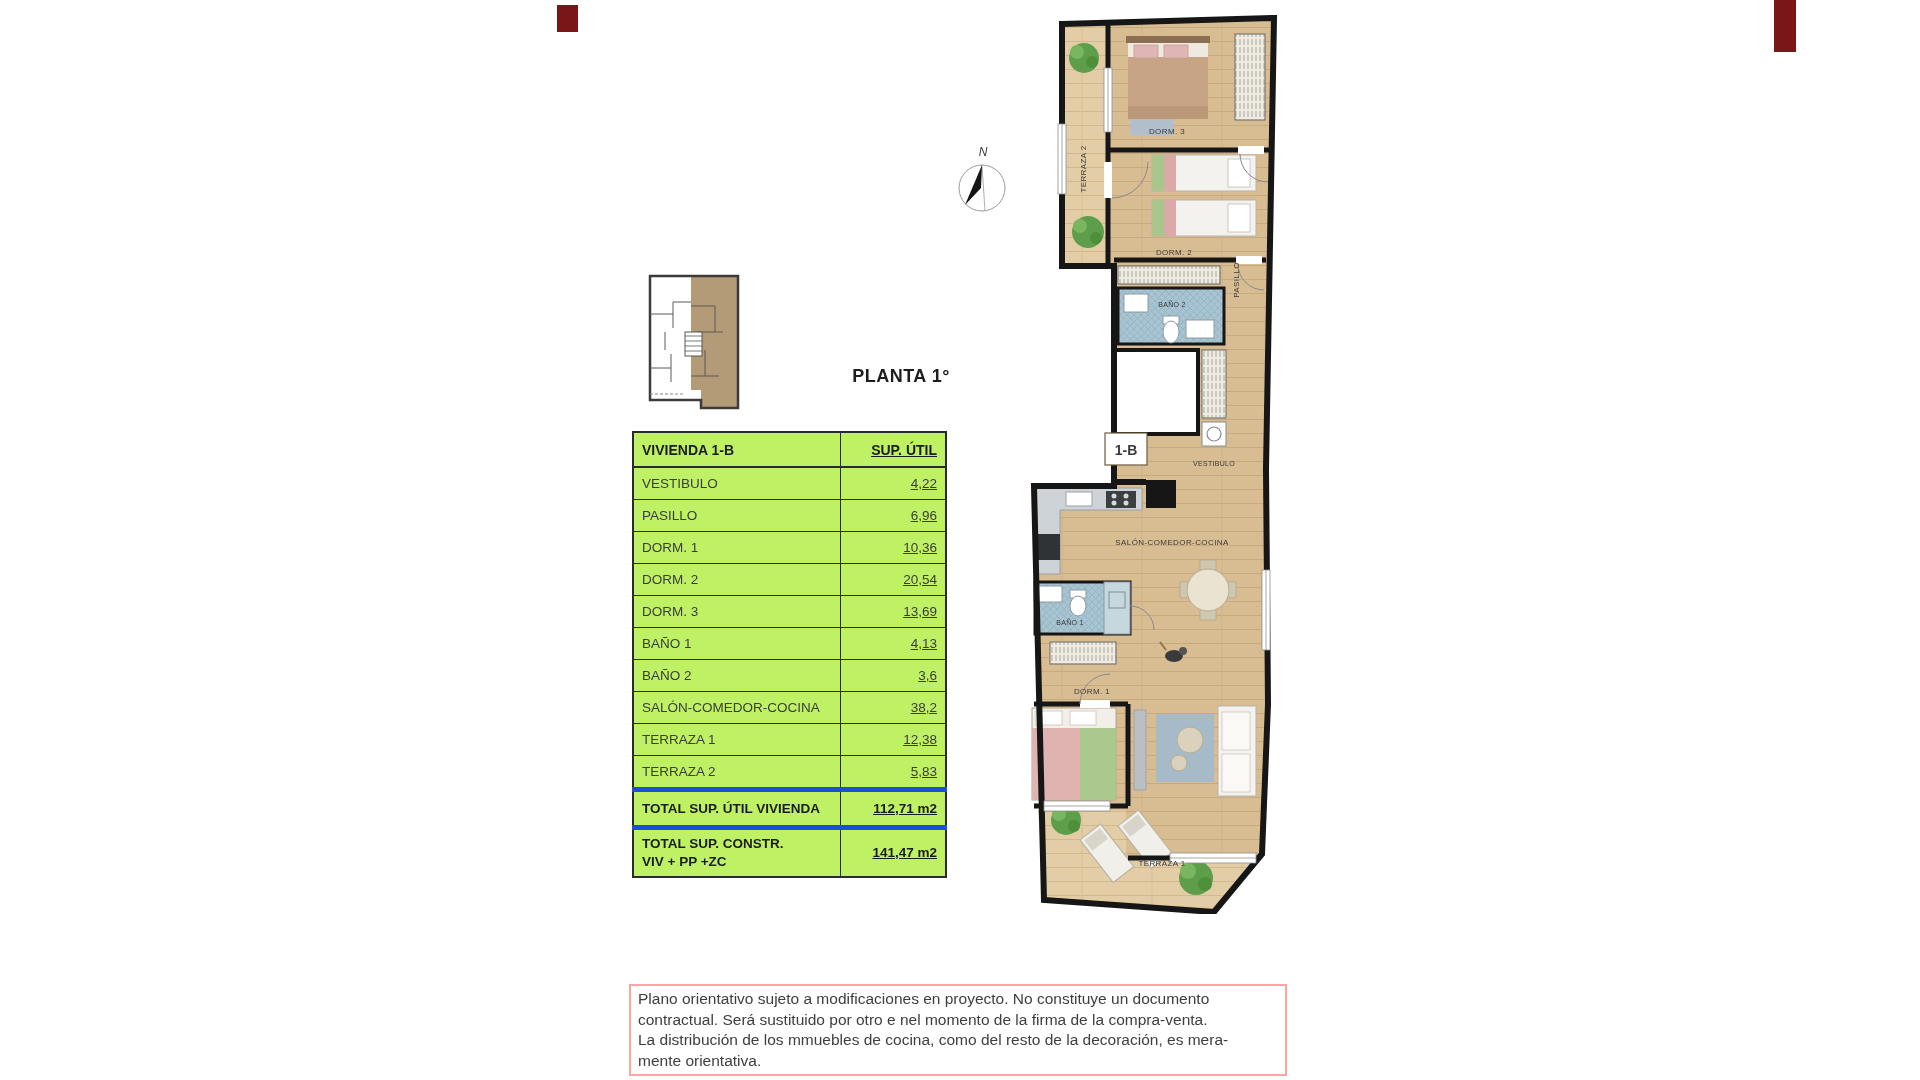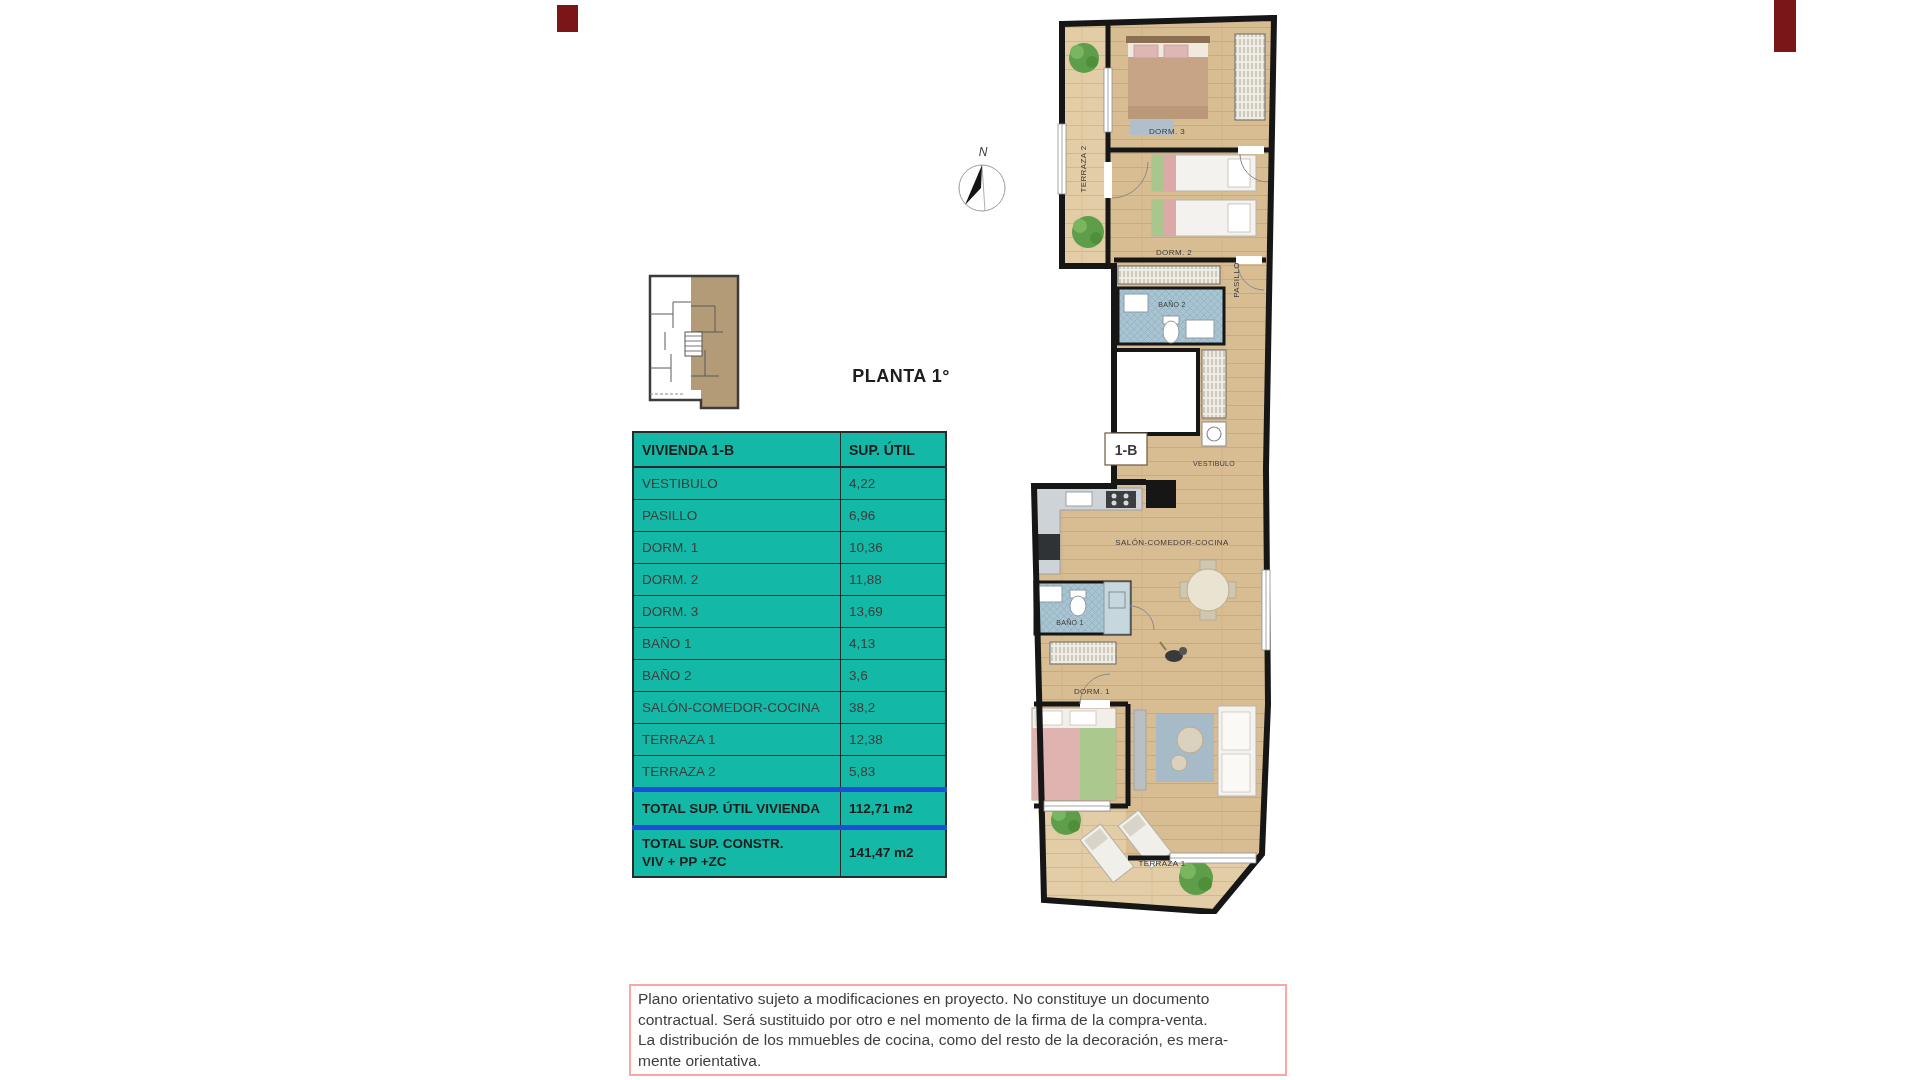--- a/index.html
+++ b/index.html
@@ -8,24 +8,24 @@
   .corner-mark{position:absolute;background:#7b1618;}
   .mark-tl{left:557px;top:5px;width:21px;height:27px;}
   .mark-tr{left:1774px;top:0px;width:22px;height:52px;}
 
   .plan-title{position:absolute;left:836px;top:366px;width:130px;text-align:center;
     font-size:18px;font-weight:bold;letter-spacing:.5px;color:#1d1d1d;}
 
   
   .area-table{position:absolute;left:632px;top:431px;border-collapse:collapse;
     color:#3c3c3c;font-size:13.5px;}
-  .area-table td{border:1px solid #2b2b2b;padding:0 8px;height:31px;background:#14b8a6;}
+  .area-table td{border:1px solid #2b2b2b;padding:0 8px;height:31px;background:#bef264;}
   .area-table tr.hdr td{border-bottom:2px solid #2b2b2b;font-weight:bold;color:#1c1c1c;height:33px;font-size:14px;}
   .area-table td.lbl{width:190px;}
-  .area-table td.val{width:88px;text-align:left;}
+  .area-table td.val{width:88px;text-align:right;text-decoration:underline;}
   .area-table table, .area-table{border:2px solid #2b2b2b;}
   .area-table tr.total td{font-weight:bold;color:#1c1c1c;border-top:5px solid #1d4ed8;height:33px;}
   .area-table tr.total2 td{font-weight:bold;color:#1c1c1c;height:46px;line-height:18px;}
 
   .disclaimer{position:absolute;left:629px;top:984px;width:640px;border:2px solid #fca5a5;
     padding:3px 7px;font-size:15.5px;line-height:20.5px;color:#3e3e3e;background:#fff;}
 
   .keyplan{position:absolute;left:645px;top:272px;}
   .compass{position:absolute;left:950px;top:138px;}
   .floorplan{position:absolute;left:1022px;top:14px;}
@@ -77,21 +77,21 @@
     <tr>
           <td class="lbl">PASILLO</td>
           <td class="val">6,96</td>
         </tr>
     <tr>
           <td class="lbl">DORM. 1</td>
           <td class="val">10,36</td>
         </tr>
     <tr>
           <td class="lbl">DORM. 2</td>
-          <td class="val">11,88</td>
+          <td class="val">20,54</td>
         </tr>
     <tr>
           <td class="lbl">DORM. 3</td>
           <td class="val">13,69</td>
         </tr>
     <tr>
           <td class="lbl">BAÑO 1</td>
           <td class="val">4,13</td>
         </tr>
     <tr>

